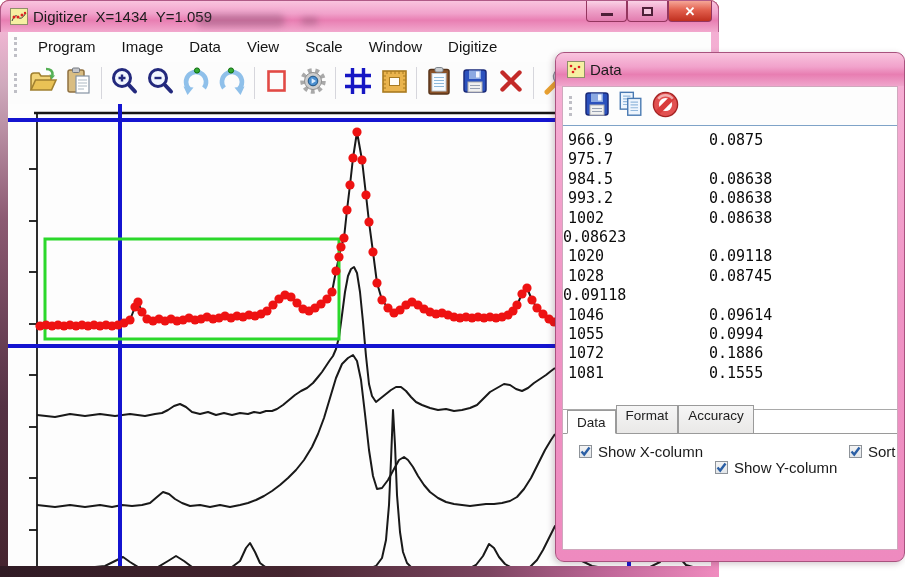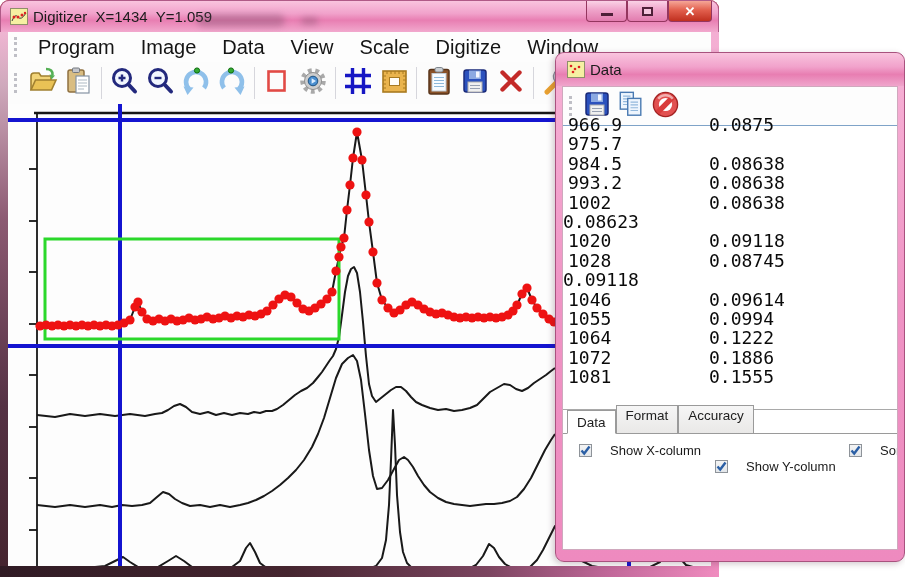--- a/index.html
+++ b/index.html
@@ -23,21 +23,21 @@
     border-radius:0 0 4px 4px; background:linear-gradient(180deg,#fad2e6,#efa3ca 45%,#e27cae);
     display:flex; align-items:center; justify-content:center; }
   .winbtn.close { width:44px; background:linear-gradient(180deg,#f5a697,#e2604e 45%,#c02f1f);
     color:#fff; font-weight:bold; font-size:13px; }
   .glyph-min { width:12px; height:3px; background:#4e2038; margin-top:6px; }
   .glyph-max { width:11px; height:9px; border:2px solid #4e2038; background:#f4c4dd; }
 
   .menubar { position:absolute; left:8px; top:32px; width:703px; height:30px; background:#fdfdfd;
     display:flex; align-items:center; }
   .grip { width:0; height:20px; border-left:3px dotted #bfbfc6; margin:0 8px 0 6px; }
-  .menu-item { padding:0 13px; font-size:20px; color:#151515; line-height:30px; }
+  .menu-item { padding:0 13px; font-size:15px; color:#151515; line-height:30px; }
 
   .toolbar { position:absolute; left:8px; top:62px; width:703px; height:42px; background:#fcfcfc;
     display:flex; align-items:center; }
   .tb-btn { width:36px; height:36px; display:flex; align-items:center; justify-content:center; }
   .tb-sep { width:0; height:32px; border-left:1px solid #d6d6dc; margin:0 4px; }
 
   .chart-wrap { position:absolute; left:8px; top:104px; width:703px; height:462px; background:#fdfdfd; }
 
   .mw-left { position:absolute; left:0; top:32px; width:8px; height:534px;
     background:linear-gradient(180deg,#efb5d2 0%,#cfa9bc 10%,#8c5a72 35%,#553244 70%,#45242f 100%); }
@@ -54,34 +54,34 @@
   .dw-title { position:absolute; left:0; top:0; width:100%; height:33px;
     border-radius:9px 9px 0 0;
     background:linear-gradient(180deg,#f9c4de 0%,#f1a2cb 42%,#e87eb2 65%,#f0a5cc 100%); }
   .dw-title .title-text { position:absolute; left:34px; top:8px; font-size:15px; color:#1c1c1c; }
   .dw-body { position:absolute; left:6px; top:33px; right:6px; bottom:11px; background:#ffffff;
     border:1px solid #cfa8bd; overflow:hidden; }
   .dw-toolbar { position:absolute; left:0; top:0; width:100%; height:38px; background:#fdfdfd;
     display:flex; align-items:center; }
   .dw-toolbar .tb-btn { width:34px; height:34px; }
   .dw-line { position:absolute; left:0; top:38px; width:100%; height:0; border-top:1px solid #7fa3c8; }
-  .datalist { position:absolute; left:0; top:28px; width:100%; height:272px;
-    font-family:"DejaVu Sans Mono", monospace; font-size:18px; color:#0a0a0a; }
+  .datalist { position:absolute; left:0; top:44px; width:100%; height:272px;
+    font-family:"DejaVu Sans Mono", monospace; font-size:15px; color:#0a0a0a; }
   .drow { display:flex; height:19.4px; line-height:19.4px; }
   .drow .xval { width:146px; padding-left:5px; }
   .drow .yval { flex:1; }
   .tabsep { position:absolute; left:0; top:322px; width:100%; border-top:1px solid #a9a9a9; }
   .tabstrip { position:absolute; left:0; top:323px; width:100%; height:24px; display:flex;
     align-items:flex-end; border-bottom:1px solid #9a9a9a; padding-left:4px; }
   .tab { font-size:13.5px; padding:2px 9px 3px 9px; border:1px solid #9a9a9a; border-bottom:none;
     background:linear-gradient(180deg,#f6f6f6,#e9e8e7); color:#202020; height:28px; }
   .tab.active { background:#ffffff; height:24px; padding-top:4px; margin-bottom:-1px;
     border-bottom:1px solid #ffffff; position:relative; z-index:2; }
   .checkrow { position:absolute; left:0; top:356px; width:100%; height:26px; }
-  .check { position:absolute; display:flex; align-items:center; font-size:13px; color:#1a1a1a;gap:12px; }
+  .check { position:absolute; display:flex; align-items:center; font-size:15px; color:#1a1a1a; }
   .cbox { width:13px; height:13px; border:1px solid #8e9399; background:linear-gradient(180deg,#f4f4f4,#e2e6ea);
     margin-right:6px; display:flex; align-items:center; justify-content:center; }
   .cbox svg { display:block; }
 </style>
 </head>
 <body>
 
 <div class="screen">
 
   <div class="main-window">
@@ -113,22 +113,22 @@
     </div>
 
     <div class="menubar">
       <div class="grip"></div>
 
     <span class="menu-item">Program</span>
         <span class="menu-item">Image</span>
         <span class="menu-item">Data</span>
         <span class="menu-item">View</span>
         <span class="menu-item">Scale</span>
+        <span class="menu-item">Window</span>
         <span class="menu-item">Digitize</span>
-        <span class="menu-item">Window</span>
       </div>
 
     <div class="toolbar">
       <div class="grip"></div>
 
     <div class="tb-btn">
           <span><svg width="30" height="30" viewBox="0 0 30 30">
               <path d="M3 24 V10 Q3 7 6 7 L11 7 L13 10 L23 10 L23 14" fill="#f2d478" stroke="#a08030" stroke-width="1.6"></path>
               <path d="M3 24 L7.5 14 L28 14 L23.5 24 Z" fill="#e9c255" stroke="#a08030" stroke-width="1.6"></path>
               <path d="M18 3 Q25 3 24.5 9" fill="none" stroke="#55b055" stroke-width="2.6"></path>
@@ -434,24 +434,20 @@
           </div>
           <div class="drow">
             <span class="xval">1046</span>
             <span class="yval">0.09614</span>
           </div>
           <div class="drow">
             <span class="xval">1055</span>
             <span class="yval">0.0994</span>
           </div>
           <div class="drow">
-            <span class="xval">1064</span>
-            <span class="yval">0.1222</span>
-          </div>
-          <div class="drow">
             <span class="xval">1072</span>
             <span class="yval">0.1886</span>
           </div>
           <div class="drow">
             <span class="xval">1081</span>
             <span class="yval">0.1555</span>
           </div>
         </div>
       <div class="tabsep"></div>
       <div class="tabstrip">

